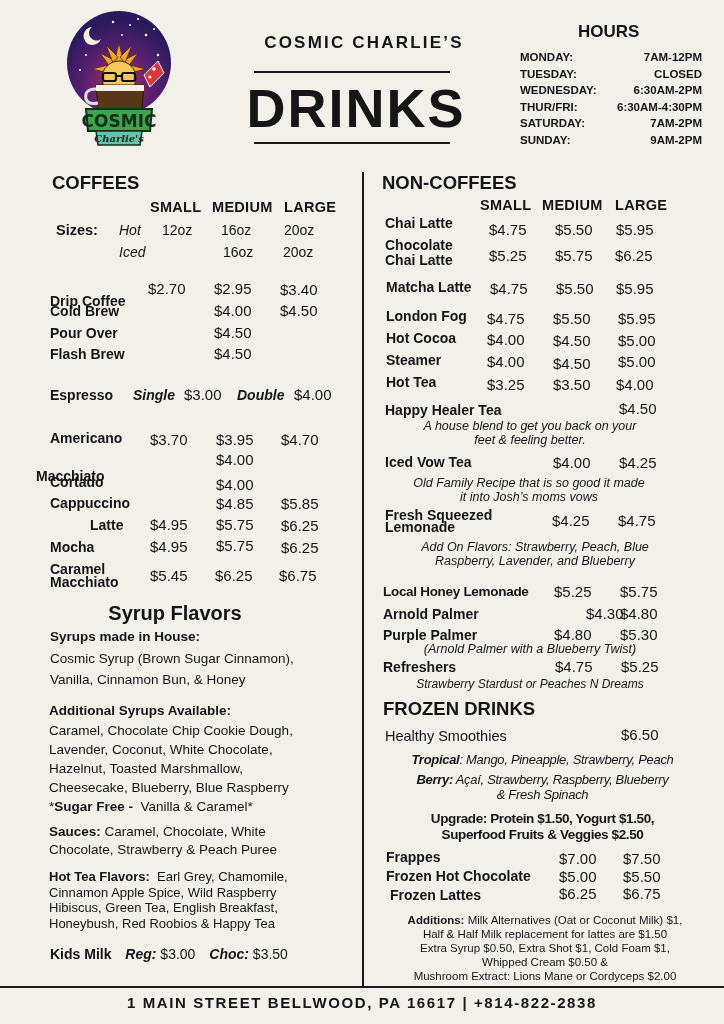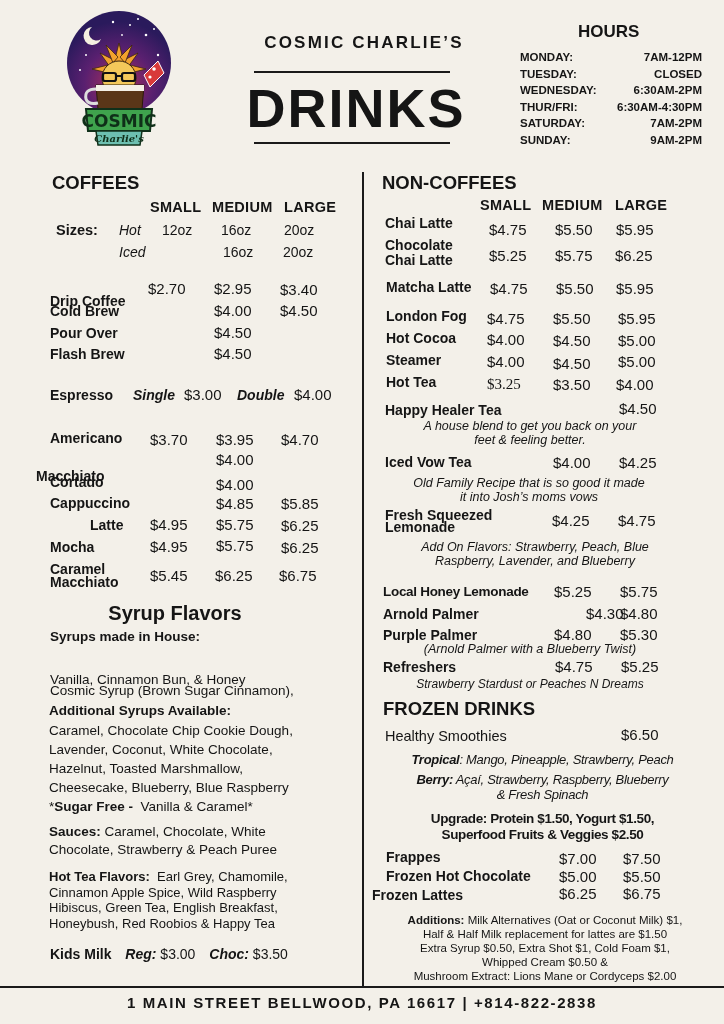--- a/index.html
+++ b/index.html
@@ -171,21 +171,21 @@
 <div class="abs price" style="left:150px;top:539px;">$4.95</div>
 <div class="abs price" style="left:216px;top:538px;">$5.75</div>
 <div class="abs price" style="left:281px;top:540px;">$6.25</div>
 <div class="abs name" style="left:50px;top:563px;width:80px;line-height:13px;">Caramel Macchiato</div>
 <div class="abs price" style="left:150px;top:568px;">$5.45</div>
 <div class="abs price" style="left:215px;top:568px;">$6.25</div>
 <div class="abs price" style="left:279px;top:568px;">$6.75</div>
 
 <div class="abs" style="left:50px;top:602px;width:250px;text-align:center;font-weight:bold;font-size:20px;">Syrup Flavors</div>
 <div class="abs b" style="left:50px;top:629px;font-size:13.5px;">Syrups made in House:</div>
-<div class="abs txt" style="left:50px;top:651px;font-size:13.5px;margin-top:32px;">Cosmic Syrup (Brown Sugar Cinnamon),</div>
+<div class="abs txt" style="left:50px;top:651px;font-size:13.5px;">Cosmic Syrup (Brown Sugar Cinnamon),</div>
 <div class="abs txt" style="left:50px;top:672px;font-size:13.5px;">Vanilla, Cinnamon Bun, &amp; Honey</div>
 
 <div class="abs b" style="left:49px;top:703px;font-size:13.5px;">Additional Syrups Available:</div>
 <div class="abs" style="left:49px;top:721px;font-size:13.5px;line-height:19px;">
   <div>Caramel, Chocolate Chip Cookie Dough,</div>
   <div>Lavender, Coconut, White Chocolate,</div>
   <div>Hazelnut, Toasted Marshmallow,</div>
   <div>Cheesecake, Blueberry, Blue Raspberry</div>
   <div><span>*</span><span class="b">Sugar Free -</span><span style="white-space:pre;">  Vanilla &amp; Caramel*</span></div>
 </div>
@@ -231,21 +231,21 @@
 <div class="abs price" style="left:618px;top:311px;">$5.95</div>
 <div class="abs name" style="left:386px;top:331px;">Hot Cocoa</div>
 <div class="abs price" style="left:487px;top:332px;">$4.00</div>
 <div class="abs price" style="left:553px;top:333px;">$4.50</div>
 <div class="abs price" style="left:618px;top:333px;">$5.00</div>
 <div class="abs name" style="left:386px;top:353px;">Steamer</div>
 <div class="abs price" style="left:487px;top:354px;">$4.00</div>
 <div class="abs price" style="left:553px;top:356px;">$4.50</div>
 <div class="abs price" style="left:618px;top:354px;">$5.00</div>
 <div class="abs name" style="left:386px;top:375px;">Hot Tea</div>
-<div class="abs price" style="left:487px;top:377px;font-family:Liberation Serif, serif;">$3.25</div>
+<div class="abs price" style="left:487px;top:377px;">$3.25</div>
 <div class="abs price" style="left:553px;top:377px;">$3.50</div>
 <div class="abs price" style="left:616px;top:377px;">$4.00</div>
 
 <div class="abs name" style="left:385px;top:403px;">Happy Healer Tea</div>
 <div class="abs price" style="left:619px;top:401px;">$4.50</div>
 <div class="abs desc" style="left:380px;top:420px;width:300px;">
   <div>A house blend to get you back on your</div>
   <div>feet &amp; feeling better.</div>
 </div>
 
@@ -298,21 +298,21 @@
   <div>Upgrade: Protein $1.50, Yogurt $1.50,</div>
   <div>Superfood Fruits &amp; Veggies $2.50</div>
 </div>
 
 <div class="abs name" style="left:386px;top:850px;">Frappes</div>
 <div class="abs price" style="left:559px;top:851px;">$7.00</div>
 <div class="abs price" style="left:623px;top:851px;">$7.50</div>
 <div class="abs name" style="left:386px;top:869px;">Frozen Hot Chocolate</div>
 <div class="abs price" style="left:559px;top:869px;">$5.00</div>
 <div class="abs price" style="left:623px;top:869px;">$5.50</div>
-<div class="abs name" style="left:372px;top:888px;">Frozen Lattes</div>
+<div class="abs name" style="left:390px;top:888px;">Frozen Lattes</div>
 <div class="abs price" style="left:559px;top:886px;">$6.25</div>
 <div class="abs price" style="left:623px;top:886px;">$6.75</div>
 
 <div class="abs" style="left:380px;top:913px;width:330px;text-align:center;font-size:11.5px;line-height:14px;">
   <div><span class="b">Additions:</span><span> Milk Alternatives (Oat or Coconut Milk) $1,</span></div>
   <div>Half &amp; Half Milk replacement for lattes are $1.50</div>
   <div>Extra Syrup $0.50, Extra Shot $1, Cold Foam $1,</div>
   <div>Whipped Cream $0.50 &amp;</div>
   <div>Mushroom Extract: Lions Mane or Cordyceps $2.00</div>
 </div>

